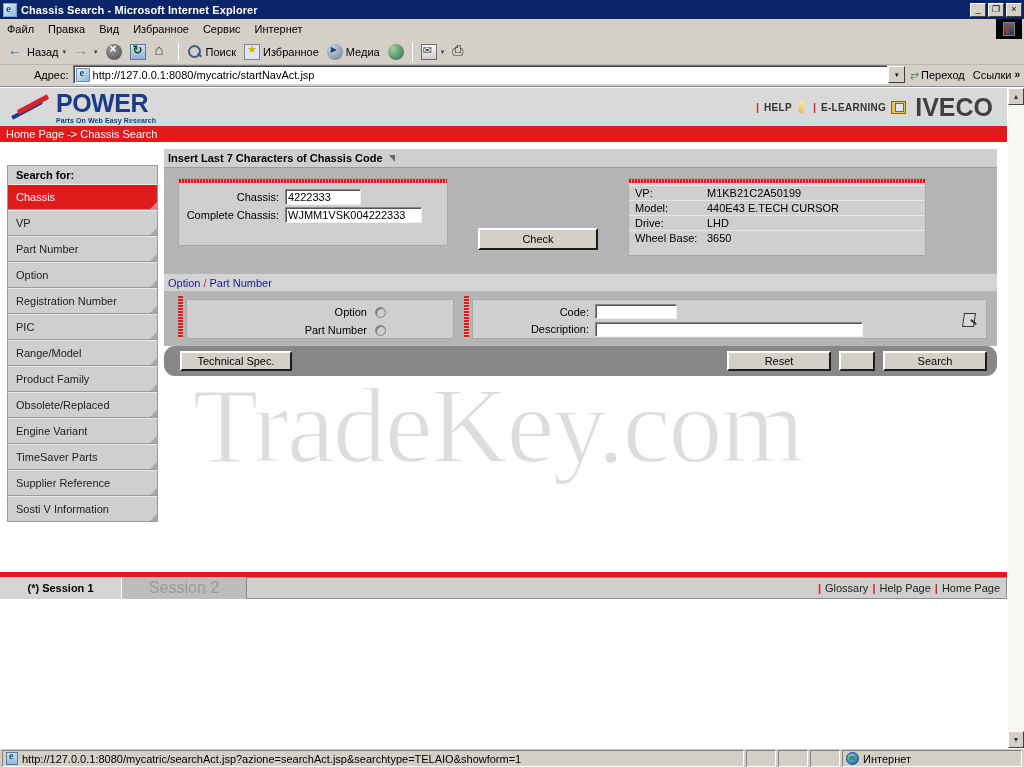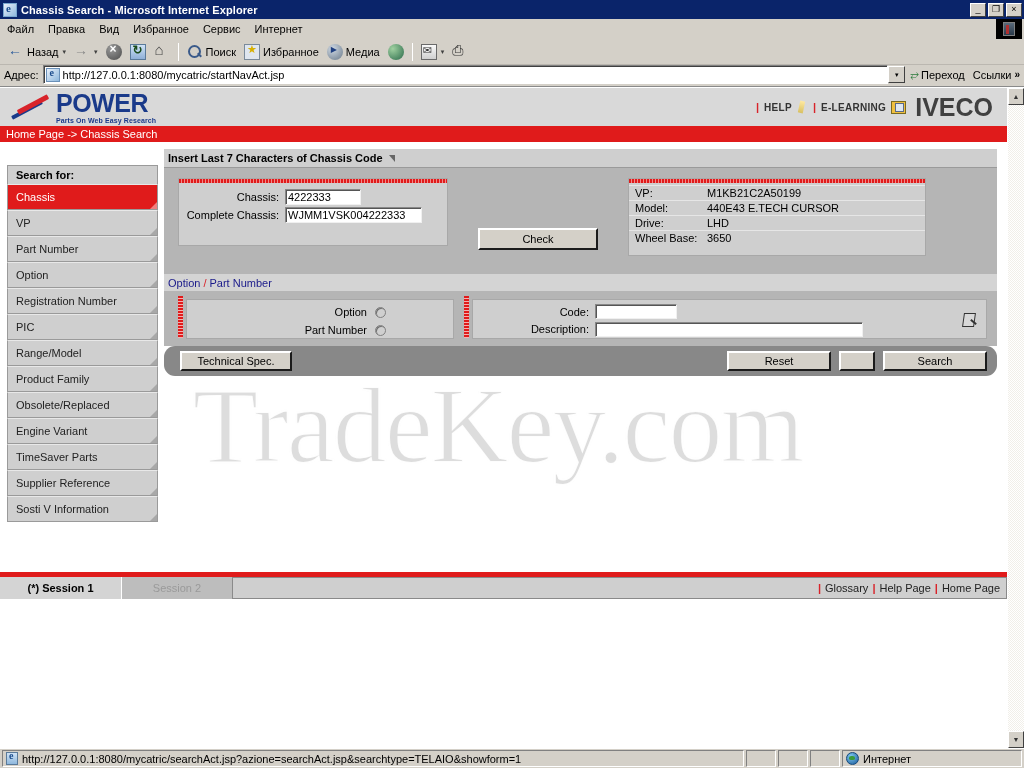--- a/index.html
+++ b/index.html
@@ -127,21 +127,21 @@
   .ico-print:after{content:"\2399"; position:absolute; left:0px; top:-2px; font-size:14px; color:#333;}
 
   
   .addrbar {
     height: 22px;
     background: #d4d0c8;
     display: flex; align-items: center;
     padding: 0 2px 2px 4px;
     border-bottom: 1px solid #8a8a8a;
   }
-  .addrlabel { font-size: 11px; padding-right: 4px; color:#000; }
+  .addrlabel { font-size: 11px; padding-right: 4px; color:#000;margin-left:30px; }
   .addrinput {
     flex: 1; height: 19px;
     background: #fff;
     border: 1px solid #808080;
     border-right-color:#fff; border-bottom-color:#fff;
     box-shadow: inset 1px 1px 0 #404040;
     display: flex; align-items: center;
     padding: 0 2px;
     position: relative;
   }
@@ -400,23 +400,23 @@
     height: 22px; background:#c4b5fd;
     display:flex; align-items:stretch;
   }
   .sess1 {
     width: 122px; background:#d4d4d4;
     display:flex; align-items:center; justify-content:center;
     font-weight:bold; font-size:11px; color:#000;
     border-right:1px solid #fff;
   }
   .sess2 {
-    width: 110px; background:#bdbdbd;
+    width: 124px; background:#bdbdbd;
     display:flex; align-items:center; justify-content:center;
-    font-size:11px; color:#9a9a9a;
+    font-size:16px; color:#9a9a9a;
   }
   .sessrest {
     flex:1; background:#cfcfcf;
     border:1px solid #8a8a8a;
     display:flex; align-items:center; justify-content:flex-end;
     gap:4px; padding-right:6px;
     font-size:11px;
   }
   .sessrest .lk { color:#222; }
   .sessrest .bar { color:#d8232a; font-weight:bold; }

